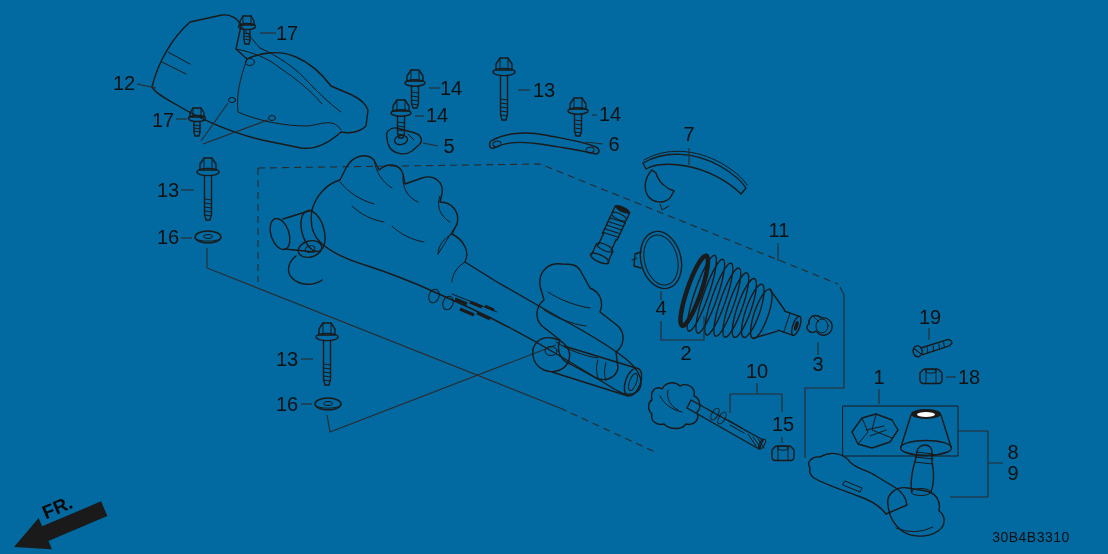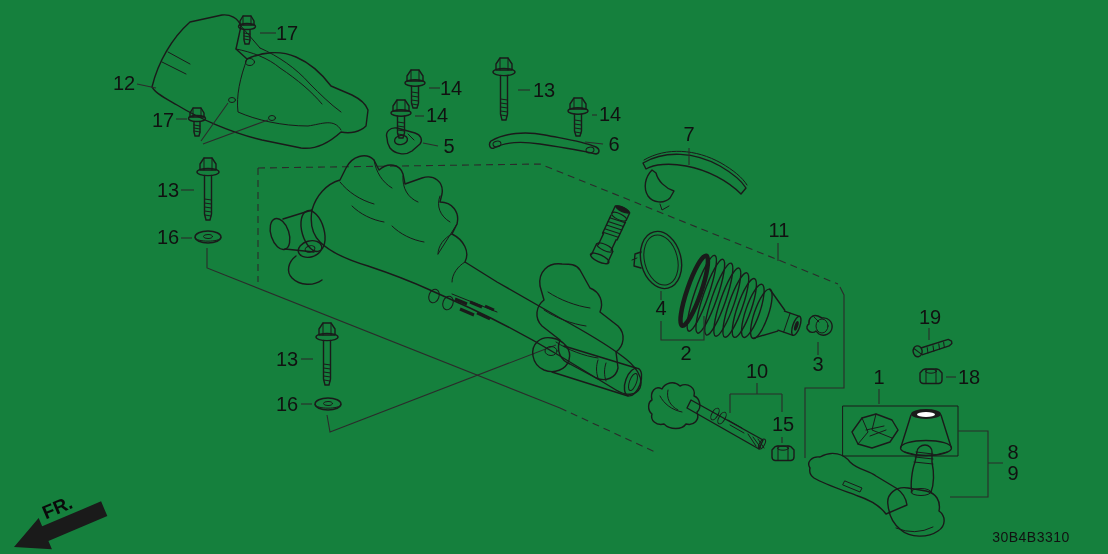--- a/index.html
+++ b/index.html
@@ -1,16 +1,16 @@
 <!DOCTYPE html>
 <html><head>
 <meta charset="utf-8">
 <style>
   html,body{margin:0;padding:0;background:#ffffff;}
-  .page{position:relative;width:1108px;height:554px;background:#15803d;overflow:hidden;}
+  .page{position:relative;width:1108px;height:554px;background:#0369a1;overflow:hidden;}
   svg{display:block;}
   .ln{fill:none;stroke:#1a1a1a;stroke-width:1.4;stroke-linecap:round;stroke-linejoin:round}
   .lt{fill:none;stroke:#1a1a1a;stroke-width:1;stroke-linecap:round;stroke-linejoin:round}
   .ld{fill:none;stroke:#2b2b2b;stroke-width:1.1}
   .dash{fill:none;stroke:#2b2b2b;stroke-width:1.1;stroke-dasharray:7 5}
   .blk{fill:#1a1a1a;stroke:none}
   .lbl{font:20px "Liberation Sans",sans-serif;fill:#111;text-anchor:middle;cursor:pointer}
   .code{font:14px "Liberation Sans",sans-serif;fill:#111;letter-spacing:.5px;text-anchor:middle}
   .fr{font:700 19px "Liberation Sans",sans-serif;fill:#0a0a0a}
 </style>

